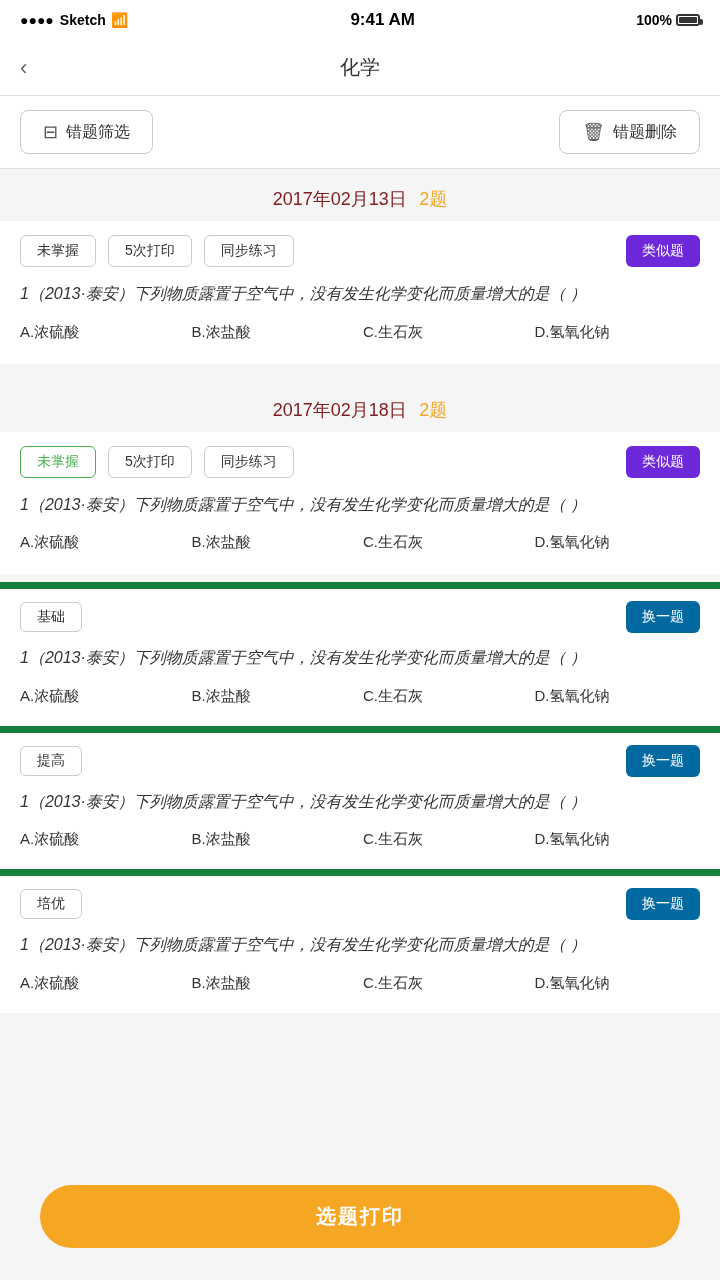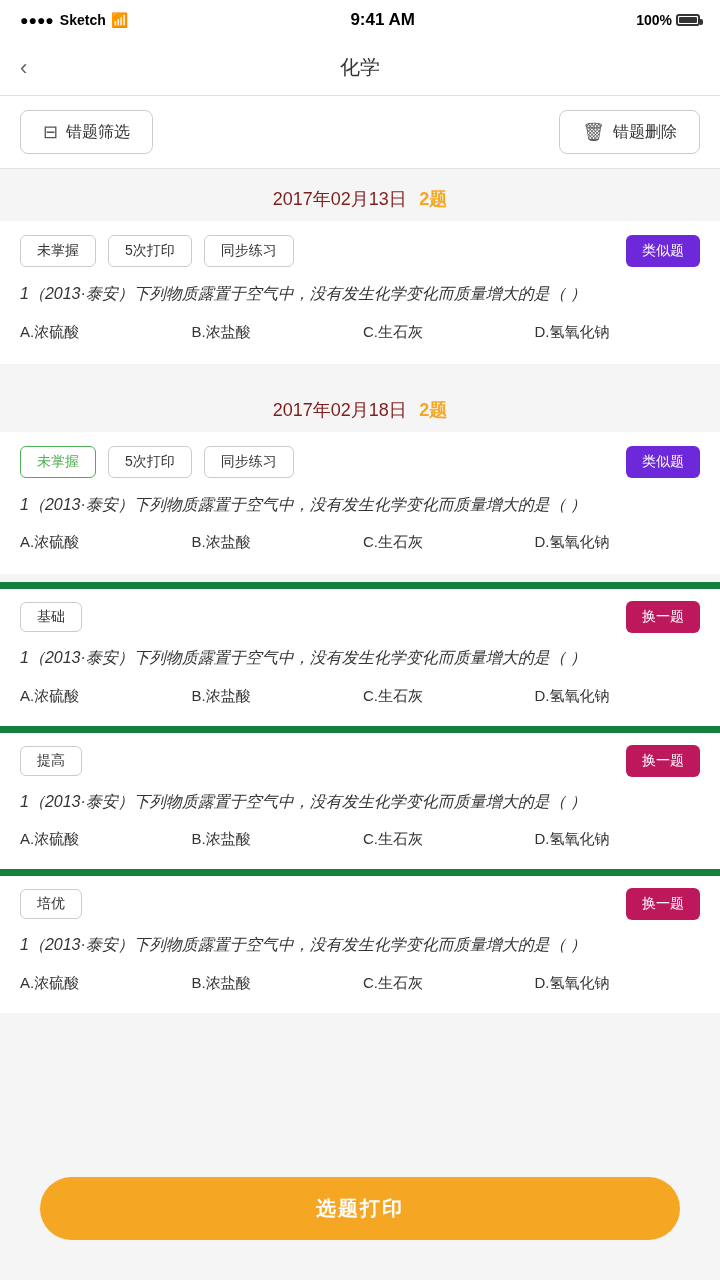--- a/index.html
+++ b/index.html
@@ -90,21 +90,21 @@
       text-align: center;
     }
     .date-label {
       font-size: 18px;
       color: #7f1d1d;
       font-weight: 500;
     }
     .date-count {
       font-size: 18px;
       color: #f5a623;
-      font-weight: 700;
+      font-weight: 400;
       margin-left: 8px;
     }
 
     
     .question-card {
       background: #fff;
       margin: 0 0 8px 0;
       padding: 14px 20px 18px;
     }
 
@@ -176,39 +176,39 @@
     .sub-tag {
       border: 1.5px solid #ccc;
       border-radius: 6px;
       padding: 5px 16px;
       font-size: 14px;
       color: #333;
       background: #fff;
     }
     .change-btn {
       margin-left: auto;
-      background: #be185d;
+      background: #0369a1;
       color: #fff;
       border: none;
       border-radius: 6px;
       padding: 7px 16px;
       font-size: 14px;
       cursor: pointer;
     }
 
     
     .section-divider {
       height: 8px;
       background: #f5f5f5;
     }
 
     
     .bottom-bar {
       position: fixed;
-      bottom: 16px;
+      bottom: 8px;
       left: 0;
       width: 720px;
       background: #f5f5f5;
       padding: 16px 40px 24px;
     }
     .print-btn {
       width: 100%;
       background: #f5a623;
       color: #fff;
       border: none;

